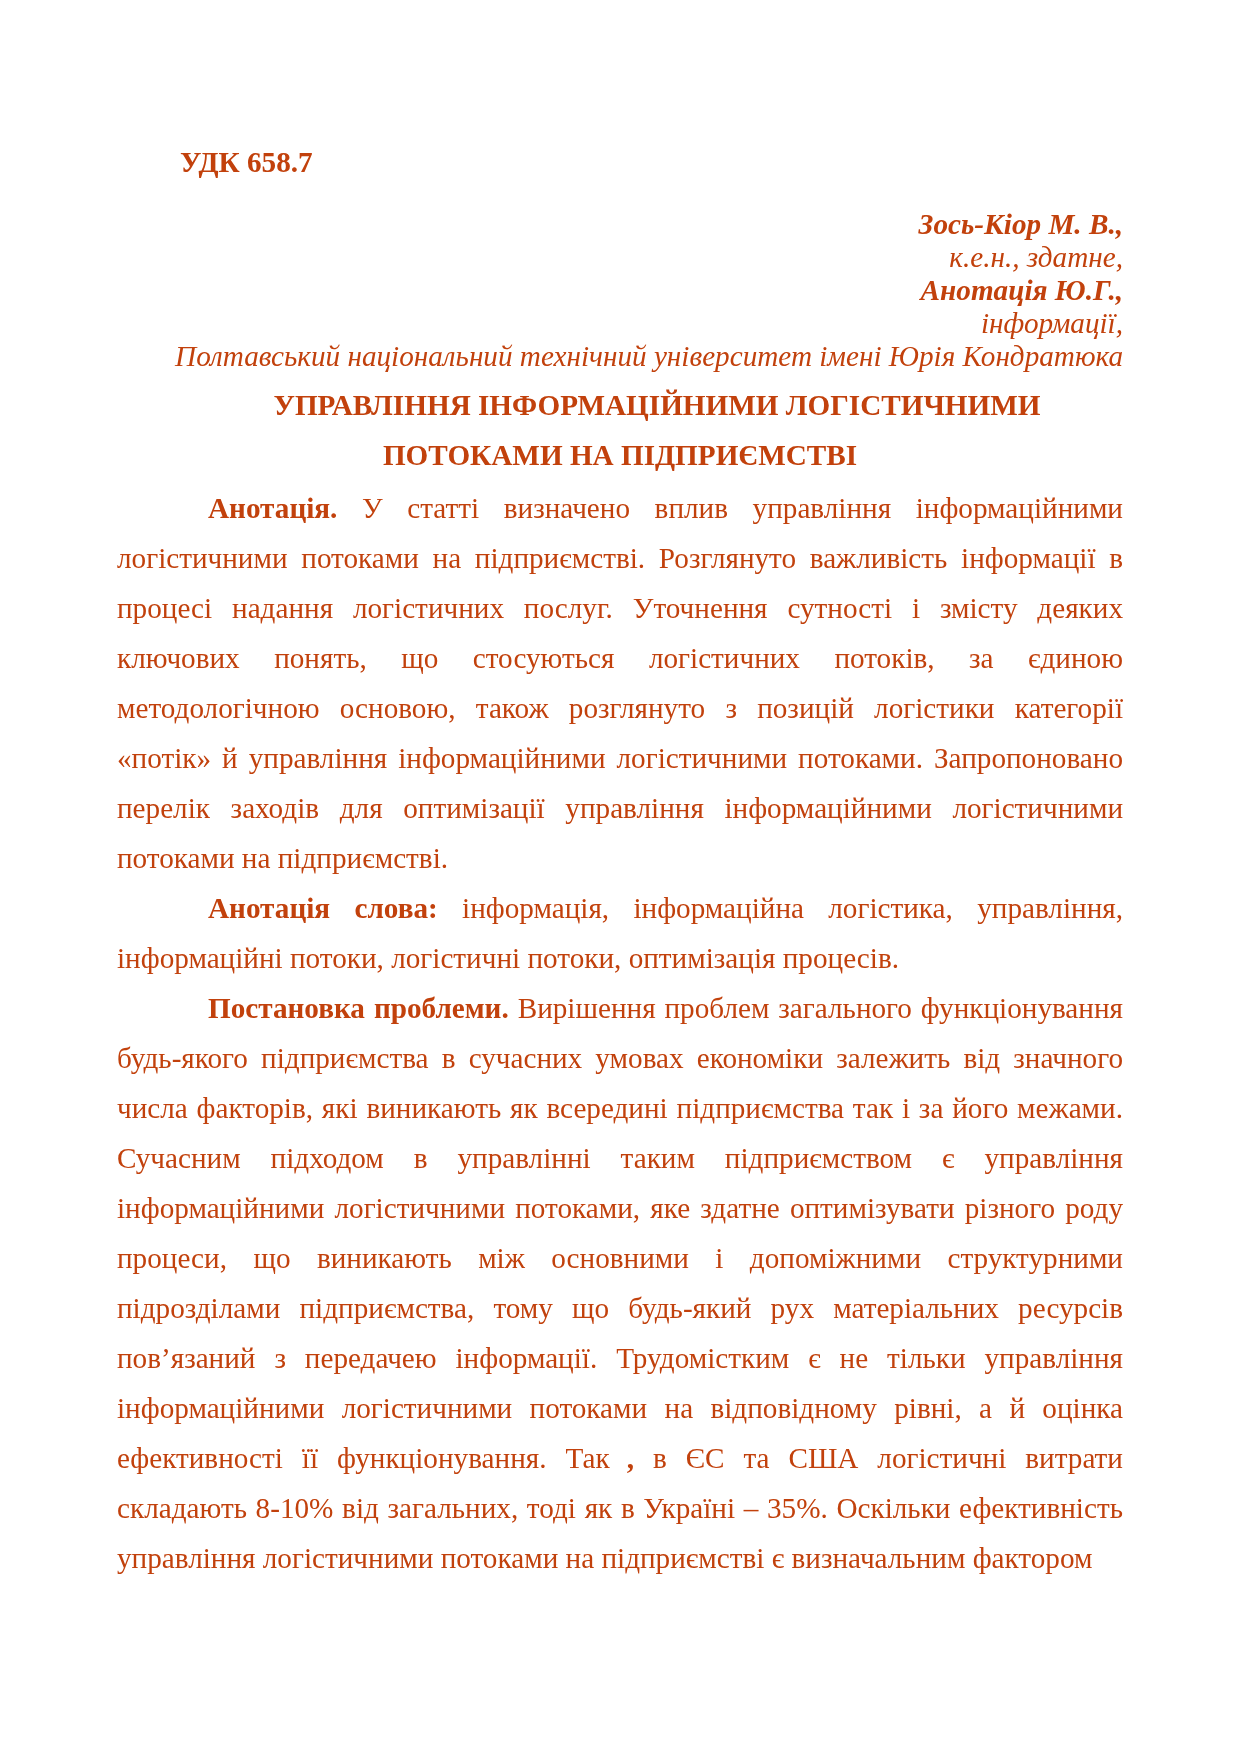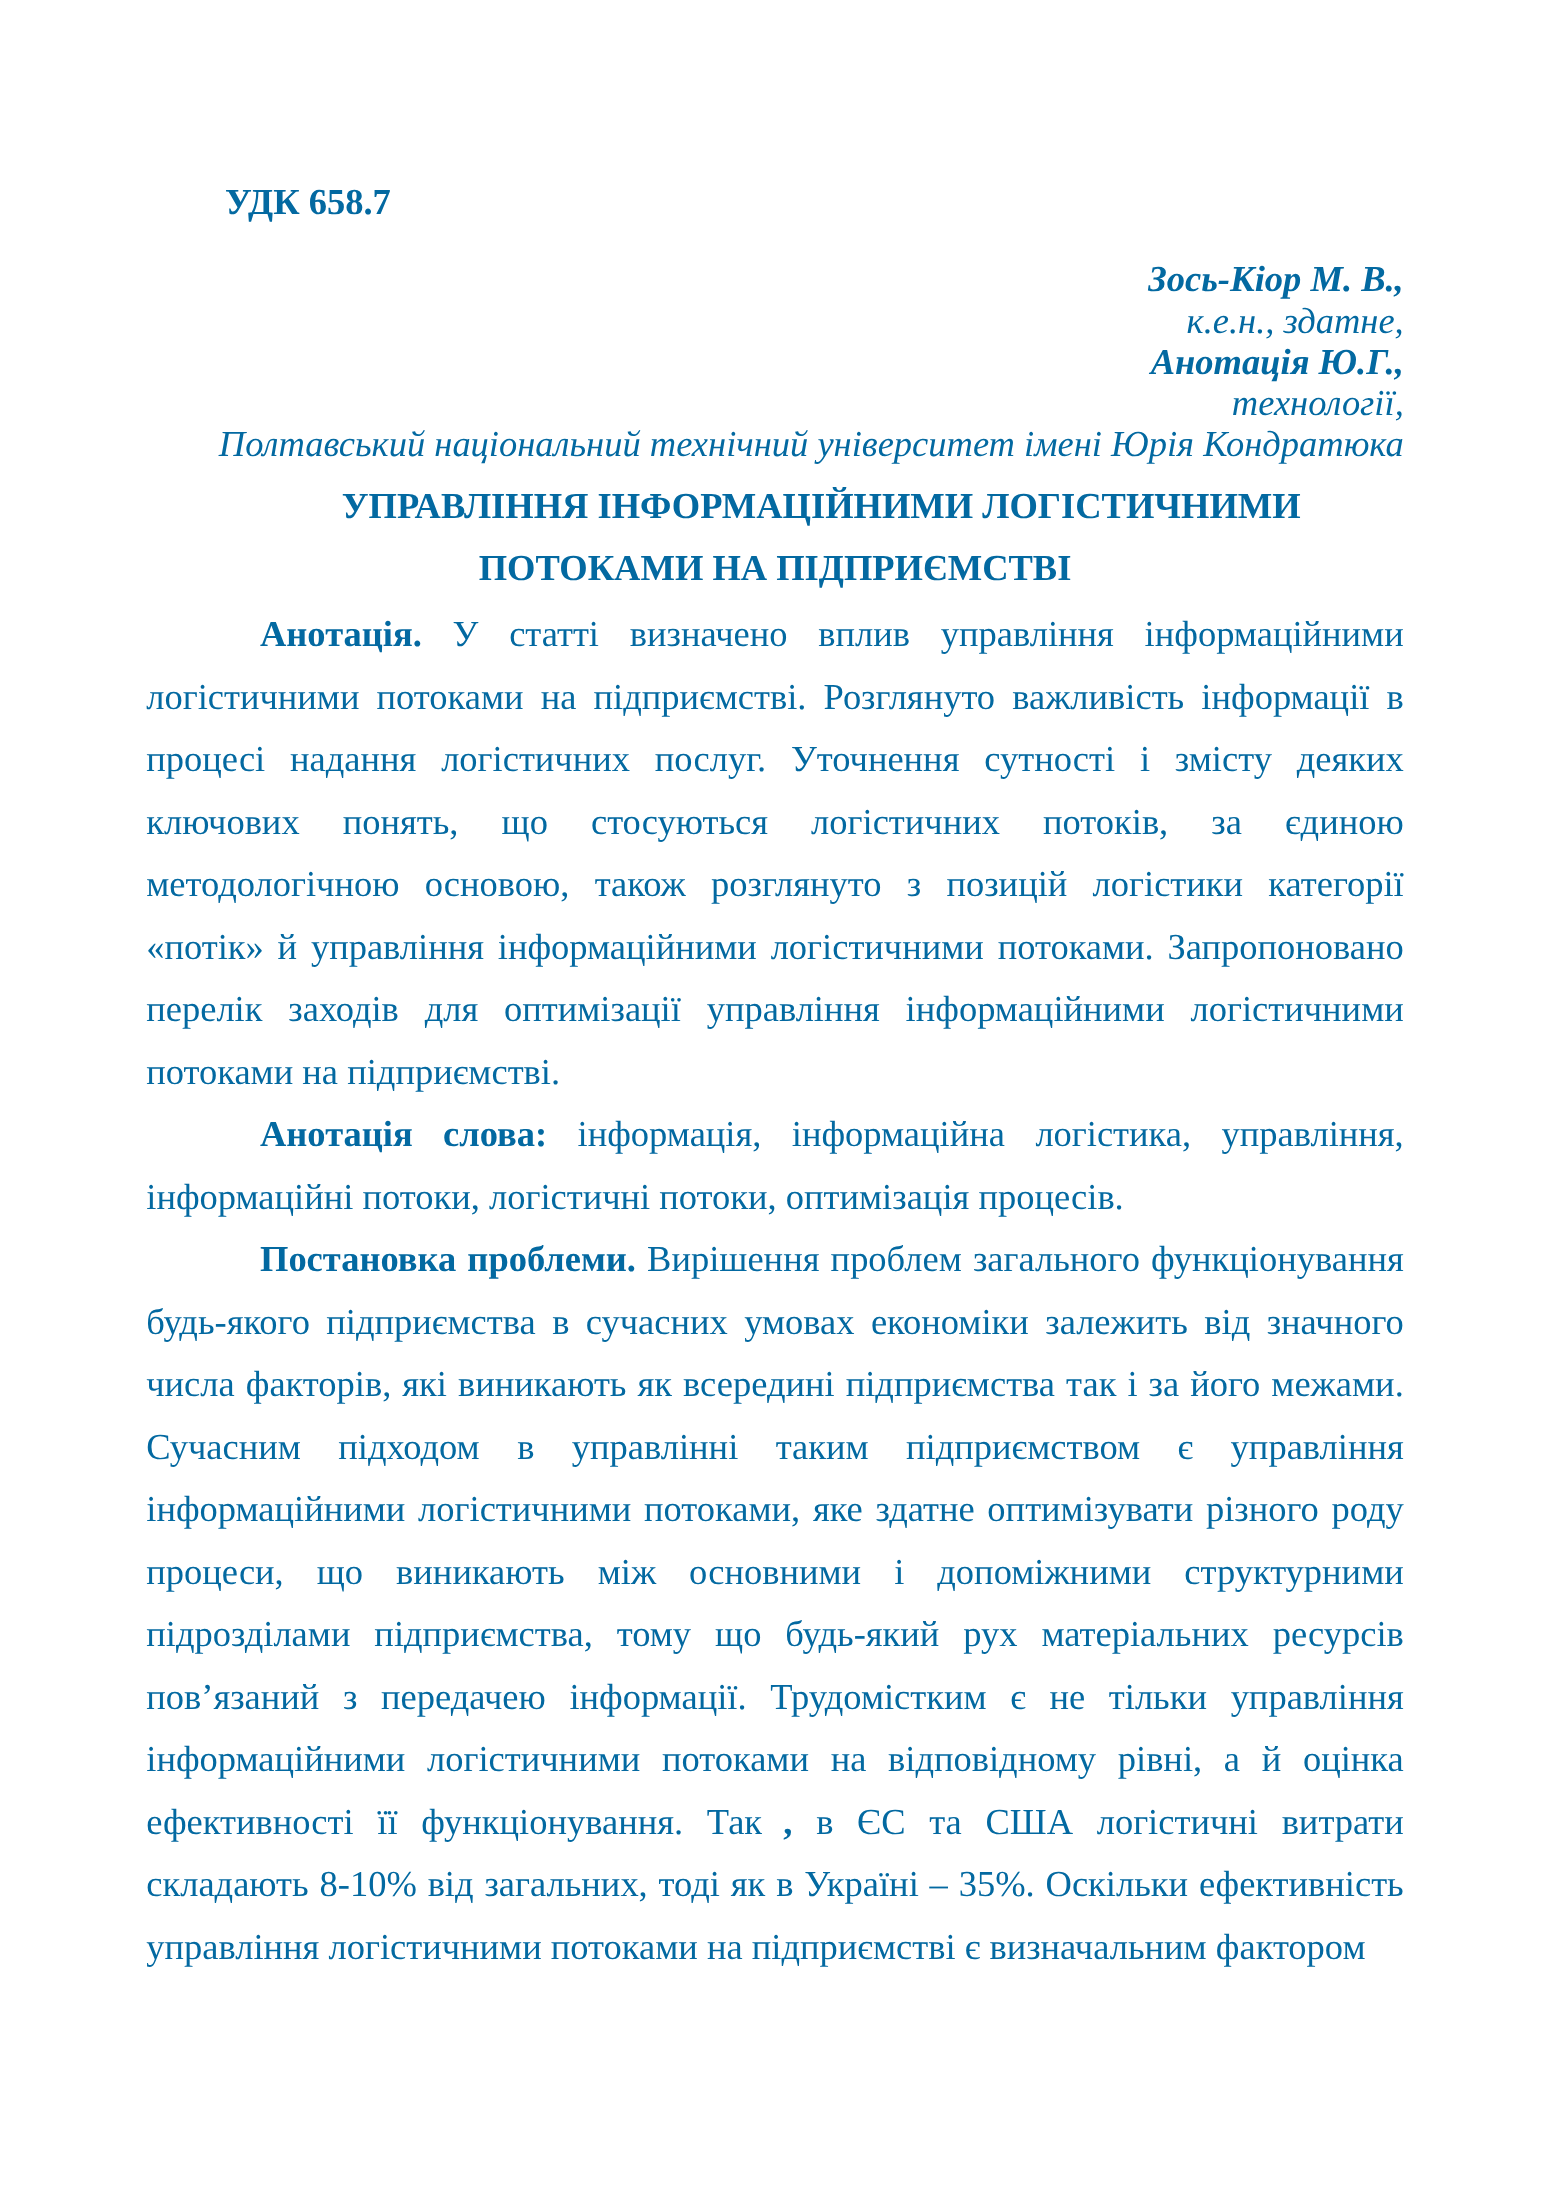--- a/index.html
+++ b/index.html
@@ -7,21 +7,21 @@
     padding: 0;
     background: #ffffff;
   }
   .page {
     position: relative;
     width: 1241px;
     height: 1754px;
     box-sizing: border-box;
     padding: 116px 118px 0 117px;
     background: #ffffff;
-    color: #0369a1;
+    color: #c2410c;
     font-family: "Liberation Serif", "DejaVu Serif", serif;
     font-size: 29.2px;
     overflow: hidden;
   }
   .udc {
     font-weight: bold;
     line-height: 34px;
     text-indent: 63px;
   }
   .section-item {
@@ -62,21 +62,21 @@
 
 <div class="page">
 
   <p class="udc">УДК 658.7</p>
 
 
   <div class="byline">
       <div class="byline-line bold-italic">Зось-Кіор М. В.,</div>
       <div class="byline-line italic">к.е.н., здатне,</div>
       <div class="byline-line bold-italic">Анотація Ю.Г.,</div>
-      <div class="byline-line italic">технології,</div>
+      <div class="byline-line italic">інформації,</div>
       <div class="byline-line italic">Полтавський національний технічний університет імені Юрія Кондратюка</div>
     </div>
 
   <div class="title">УПРАВЛІННЯ ІНФОРМАЦІЙНИМИ ЛОГІСТИЧНИМИ ПОТОКАМИ НА ПІДПРИЄМСТВІ</div>
 
   <div class="body-block">
       <p class="para"><span class="run bold">Анотація.</span><span class="run"> У статті визначено вплив управління інформаційними логістичними потоками на підприємстві. Розглянуто важливість інформації в процесі надання логістичних послуг. Уточнення сутності і змісту деяких ключових понять, що стосуються логістичних потоків, за єдиною методологічною основою, також розглянуто з позицій логістики категорії «потік» й управління інформаційними логістичними потоками. Запропоновано перелік заходів для оптимізації управління інформаційними логістичними потоками на підприємстві.</span></p>
       <p class="para"><span class="run bold">Анотація слова:</span><span class="run"> інформація, інформаційна логістика, управління, інформаційні потоки, логістичні потоки, оптимізація процесів.</span></p>
       <p class="para"><span class="run bold">Постановка проблеми.</span><span class="run"> Вирішення проблем загального функціонування будь-якого підприємства в сучасних умовах економіки залежить від значного числа факторів, які виникають як всередині підприємства так і за його межами. Сучасним підходом в управлінні таким підприємством є управління інформаційними логістичними потоками, яке здатне оптимізувати різного роду процеси, що виникають між основними і допоміжними структурними підрозділами підприємства, тому що будь-який рух матеріальних ресурсів пов’язаний з передачею інформації. Трудомістким є не тільки управління інформаційними логістичними потоками на відповідному рівні, а й оцінка ефективності її функціонування. Так</span><span class="run bold">,</span><span class="run"> в ЄС та США логістичні витрати складають 8-10% від загальних, тоді як в Україні – 35%. Оскільки ефективність управління логістичними потоками на підприємстві є визначальним фактором</span></p>
     </div>

